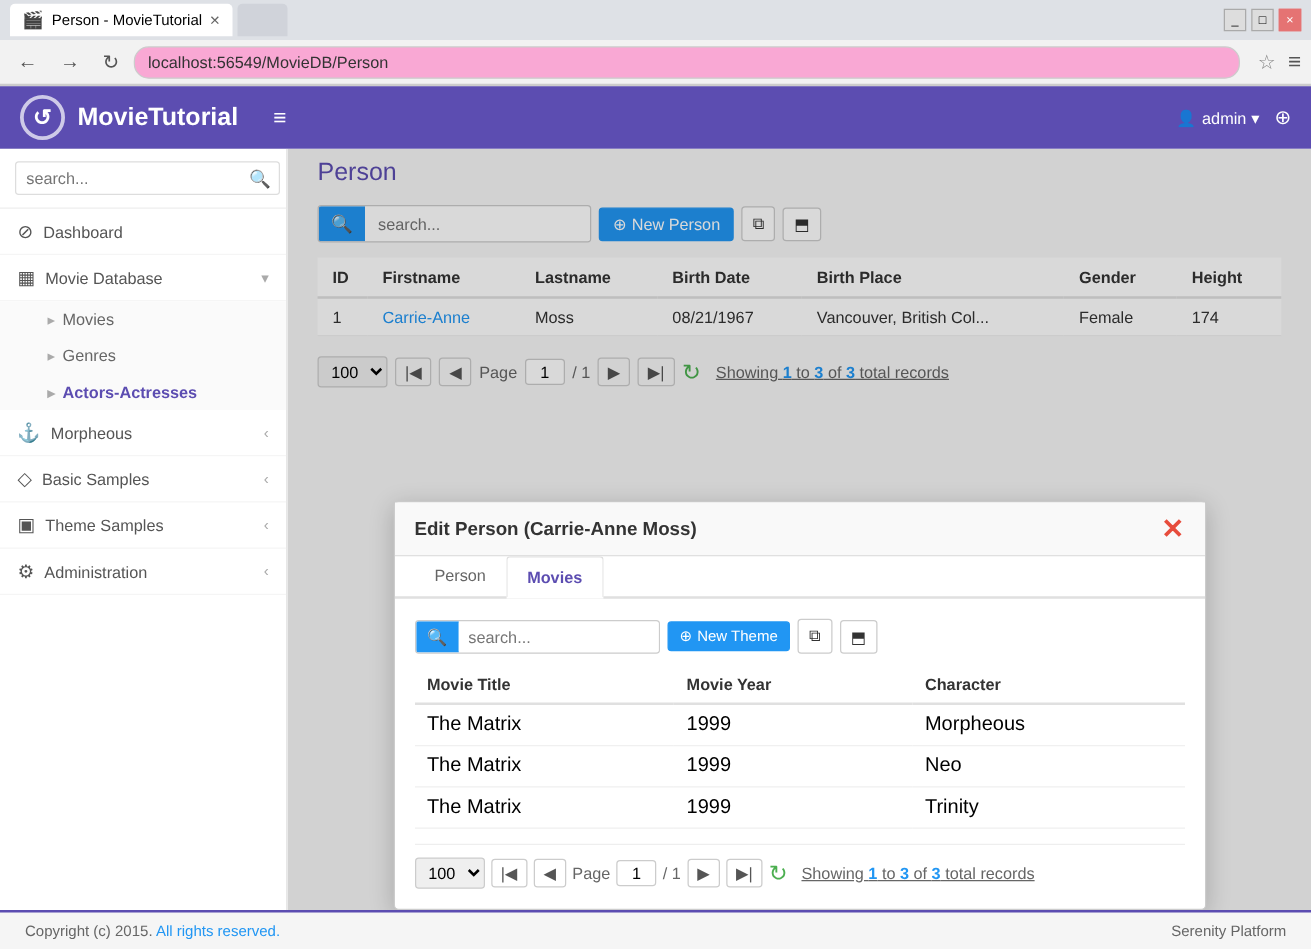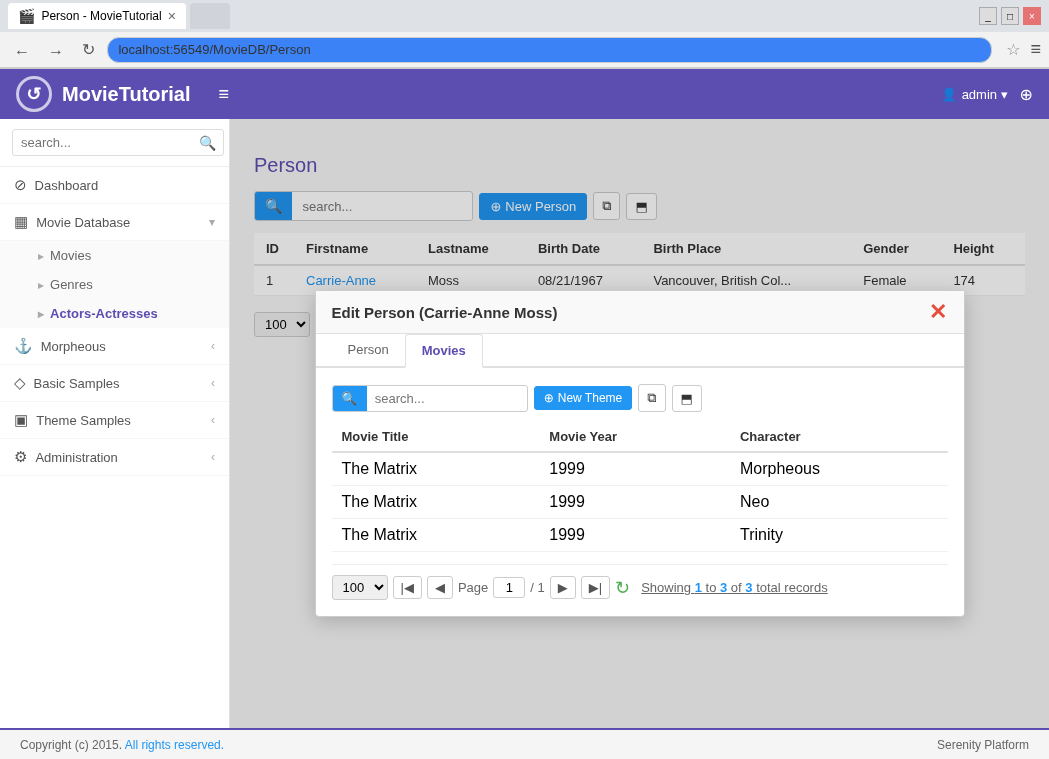--- a/index.html
+++ b/index.html
@@ -7,21 +7,21 @@
 
     
     .browser-chrome { background: #e8e8e8; border-bottom: 1px solid #ccc; }
     .browser-titlebar { display: flex; align-items: center; padding: 4px 8px; background: #dee1e6; height: 32px; }
     .browser-tab { display: flex; align-items: center; background: #fff; border-radius: 4px 4px 0 0; padding: 4px 10px; font-size: 12px; height: 26px; gap: 6px; min-width: 160px; }
     .browser-tab-icon { color: #5a67d8; font-size: 14px; }
     .browser-tab-close { margin-left: auto; cursor: pointer; color: #666; font-size: 14px; }
     .browser-tab-empty { background: transparent; border-radius: 4px 4px 0 0; padding: 4px 10px; width: 40px; height: 26px; background: #d0d3da; margin-left: 4px; }
     .browser-controls { display: flex; align-items: center; padding: 4px 8px; gap: 6px; background: #f2f2f2; height: 36px; border-bottom: 1px solid #ccc; }
     .browser-btn { background: none; border: none; cursor: pointer; color: #555; font-size: 16px; padding: 2px 6px; border-radius: 3px; }
-    .address-bar { flex: 1; display: flex; align-items: center; background: #3b82f6; border: 1px solid #ccc; border-radius: 12px; padding: 3px 10px; font-size: 13px; height: 26px; }
+    .address-bar { flex: 1; display: flex; align-items: center; background: #f9a8d4; border: 1px solid #ccc; border-radius: 12px; padding: 3px 10px; font-size: 13px; height: 26px; }
     .address-bar span { color: #333; }
     .browser-star { color: #888; font-size: 16px; margin-left: 8px; }
     .browser-menu { color: #555; font-size: 18px; margin-left: 4px; }
     .window-controls { display: flex; gap: 4px; margin-left: 8px; }
     .win-btn { width: 18px; height: 18px; border: 1px solid #aaa; background: #ddd; cursor: pointer; font-size: 10px; display: flex; align-items: center; justify-content: center; }
 
     
     .app-wrapper { display: flex; flex-direction: column; height: calc(759px - 68px); }
     .app-header { background: #5c4db1; display: flex; align-items: center; padding: 0 16px; height: 50px; color: white; }
     .app-logo { display: flex; align-items: center; gap: 10px; font-size: 20px; font-weight: 600; margin-right: 20px; }
@@ -41,21 +41,21 @@
     .sidebar-item { display: flex; align-items: center; padding: 9px 14px; cursor: pointer; color: #555; gap: 8px; border-bottom: 1px solid #f5f5f5; }
     .sidebar-item.has-children { justify-content: space-between; }
     .sidebar-item-left { display: flex; align-items: center; gap: 8px; }
     .sidebar-item-icon { font-size: 15px; }
     .sidebar-item-arrow { font-size: 12px; color: #aaa; }
     .sidebar-submenu { background: #fafafa; }
     .sidebar-submenu-item { padding: 7px 14px 7px 38px; cursor: pointer; color: #666; display: flex; align-items: center; gap: 6px; }
     .sidebar-submenu-item-icon { font-size: 12px; color: #aaa; }
 
     
-    .main-content { flex: 1; padding: 35px 24px; overflow-y: auto; background: #f7f7f7; position: relative; }
+    .main-content { flex: 1; padding: 8px 24px; overflow-y: auto; background: #f7f7f7; position: relative; }
     .page-title { color: #5c4db1; font-size: 20px; font-weight: 400; margin-bottom: 14px; }
 
     
     .toolbar { display: flex; align-items: center; gap: 6px; margin-bottom: 12px; }
     .toolbar-search { display: flex; align-items: center; background: #fff; border: 1px solid #ccc; border-radius: 3px; overflow: hidden; }
     .toolbar-search-btn { background: #2196f3; border: none; padding: 6px 10px; cursor: pointer; color: white; font-size: 14px; }
     .toolbar-search-input { border: none; outline: none; padding: 5px 10px; font-size: 13px; width: 180px; color: #999; }
     .toolbar-btn { display: flex; align-items: center; gap: 4px; padding: 5px 10px; border: 1px solid #ccc; border-radius: 3px; cursor: pointer; font-size: 13px; background: #fff; color: #333; }
     .toolbar-btn.primary { background: #2196f3; color: white; border-color: #2196f3; }
     .toolbar-btn.icon-only { padding: 5px 8px; }
@@ -71,21 +71,21 @@
     .pagination { display: flex; align-items: center; gap: 6px; margin-top: 16px; font-size: 13px; }
     .page-size-select { border: 1px solid #ccc; border-radius: 3px; padding: 3px 6px; font-size: 13px; }
     .page-nav-btn { background: none; border: 1px solid #ccc; border-radius: 3px; padding: 3px 7px; cursor: pointer; font-size: 13px; color: #555; }
     .page-info { color: #666; }
     .page-input { width: 32px; border: 1px solid #ccc; border-radius: 3px; padding: 2px 5px; text-align: center; font-size: 13px; }
     .refresh-btn { color: #4caf50; background: none; border: none; cursor: pointer; font-size: 18px; }
     .showing-text { color: #666; margin-left: 6px; text-decoration: underline; }
     .showing-text strong { color: #2196f3; }
 
     
-    .modal-overlay { position: absolute; top: 0; left: 0; right: 0; bottom: 0; background: rgba(0,0,0,0.15); display: flex; align-items: center; justify-content: center; padding-top: 60px; z-index: 100; }
+    .modal-overlay { position: absolute; top: 0; left: 0; right: 0; bottom: 0; background: rgba(0,0,0,0.15); display: flex; align-items: flex-end; justify-content: center; padding-top: 60px; z-index: 100; }
     .modal { background: #fff; border: 1px solid #ccc; border-radius: 4px; width: 650px; box-shadow: 0 4px 20px rgba(0,0,0,0.2); }
     .modal-header { display: flex; align-items: center; justify-content: space-between; padding: 10px 16px; border-bottom: 1px solid #e0e0e0; background: #f9f9f9; }
     .modal-title { font-size: 15px; font-weight: 600; color: #333; }
     .modal-close { background: none; border: none; cursor: pointer; color: #e74c3c; font-size: 22px; line-height: 1; font-weight: bold; }
     .modal-tabs { display: flex; border-bottom: 2px solid #e0e0e0; padding: 0 16px; }
     .modal-tab { padding: 8px 16px; cursor: pointer; font-size: 13px; color: #666; border-bottom: 2px solid transparent; margin-bottom: -2px; }
     .modal-tab.active { color: #5c4db1; border-bottom-color: #5c4db1; font-weight: 600; background: #fff; border: 1px solid #e0e0e0; border-bottom: 2px solid #fff; border-radius: 3px 3px 0 0; }
     .modal-body { padding: 16px; }
     .modal-section-title { color: #2196f3; font-size: 15px; font-weight: 400; margin-bottom: 10px; }
     .modal-toolbar { display: flex; align-items: center; gap: 6px; margin-bottom: 10px; }

